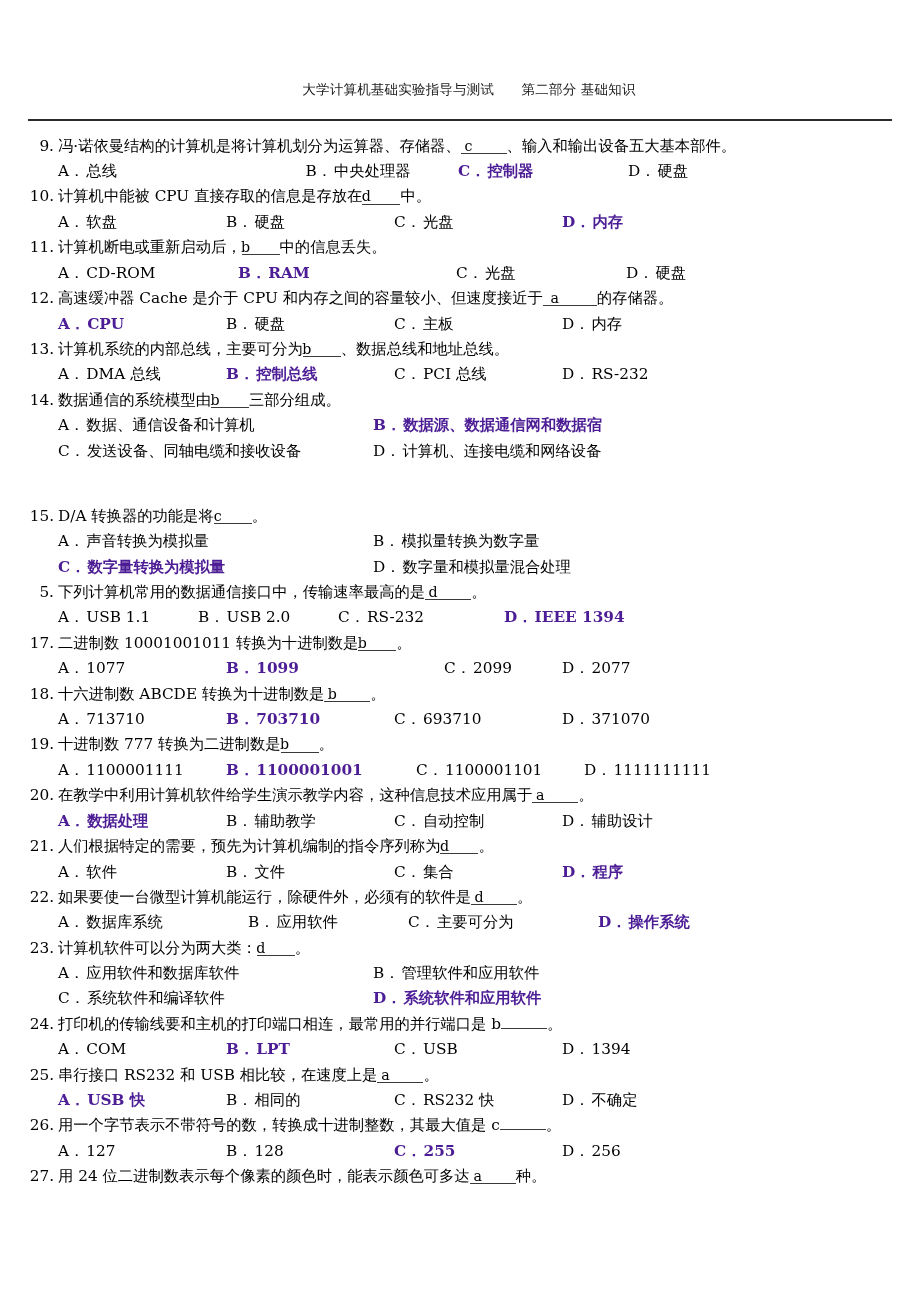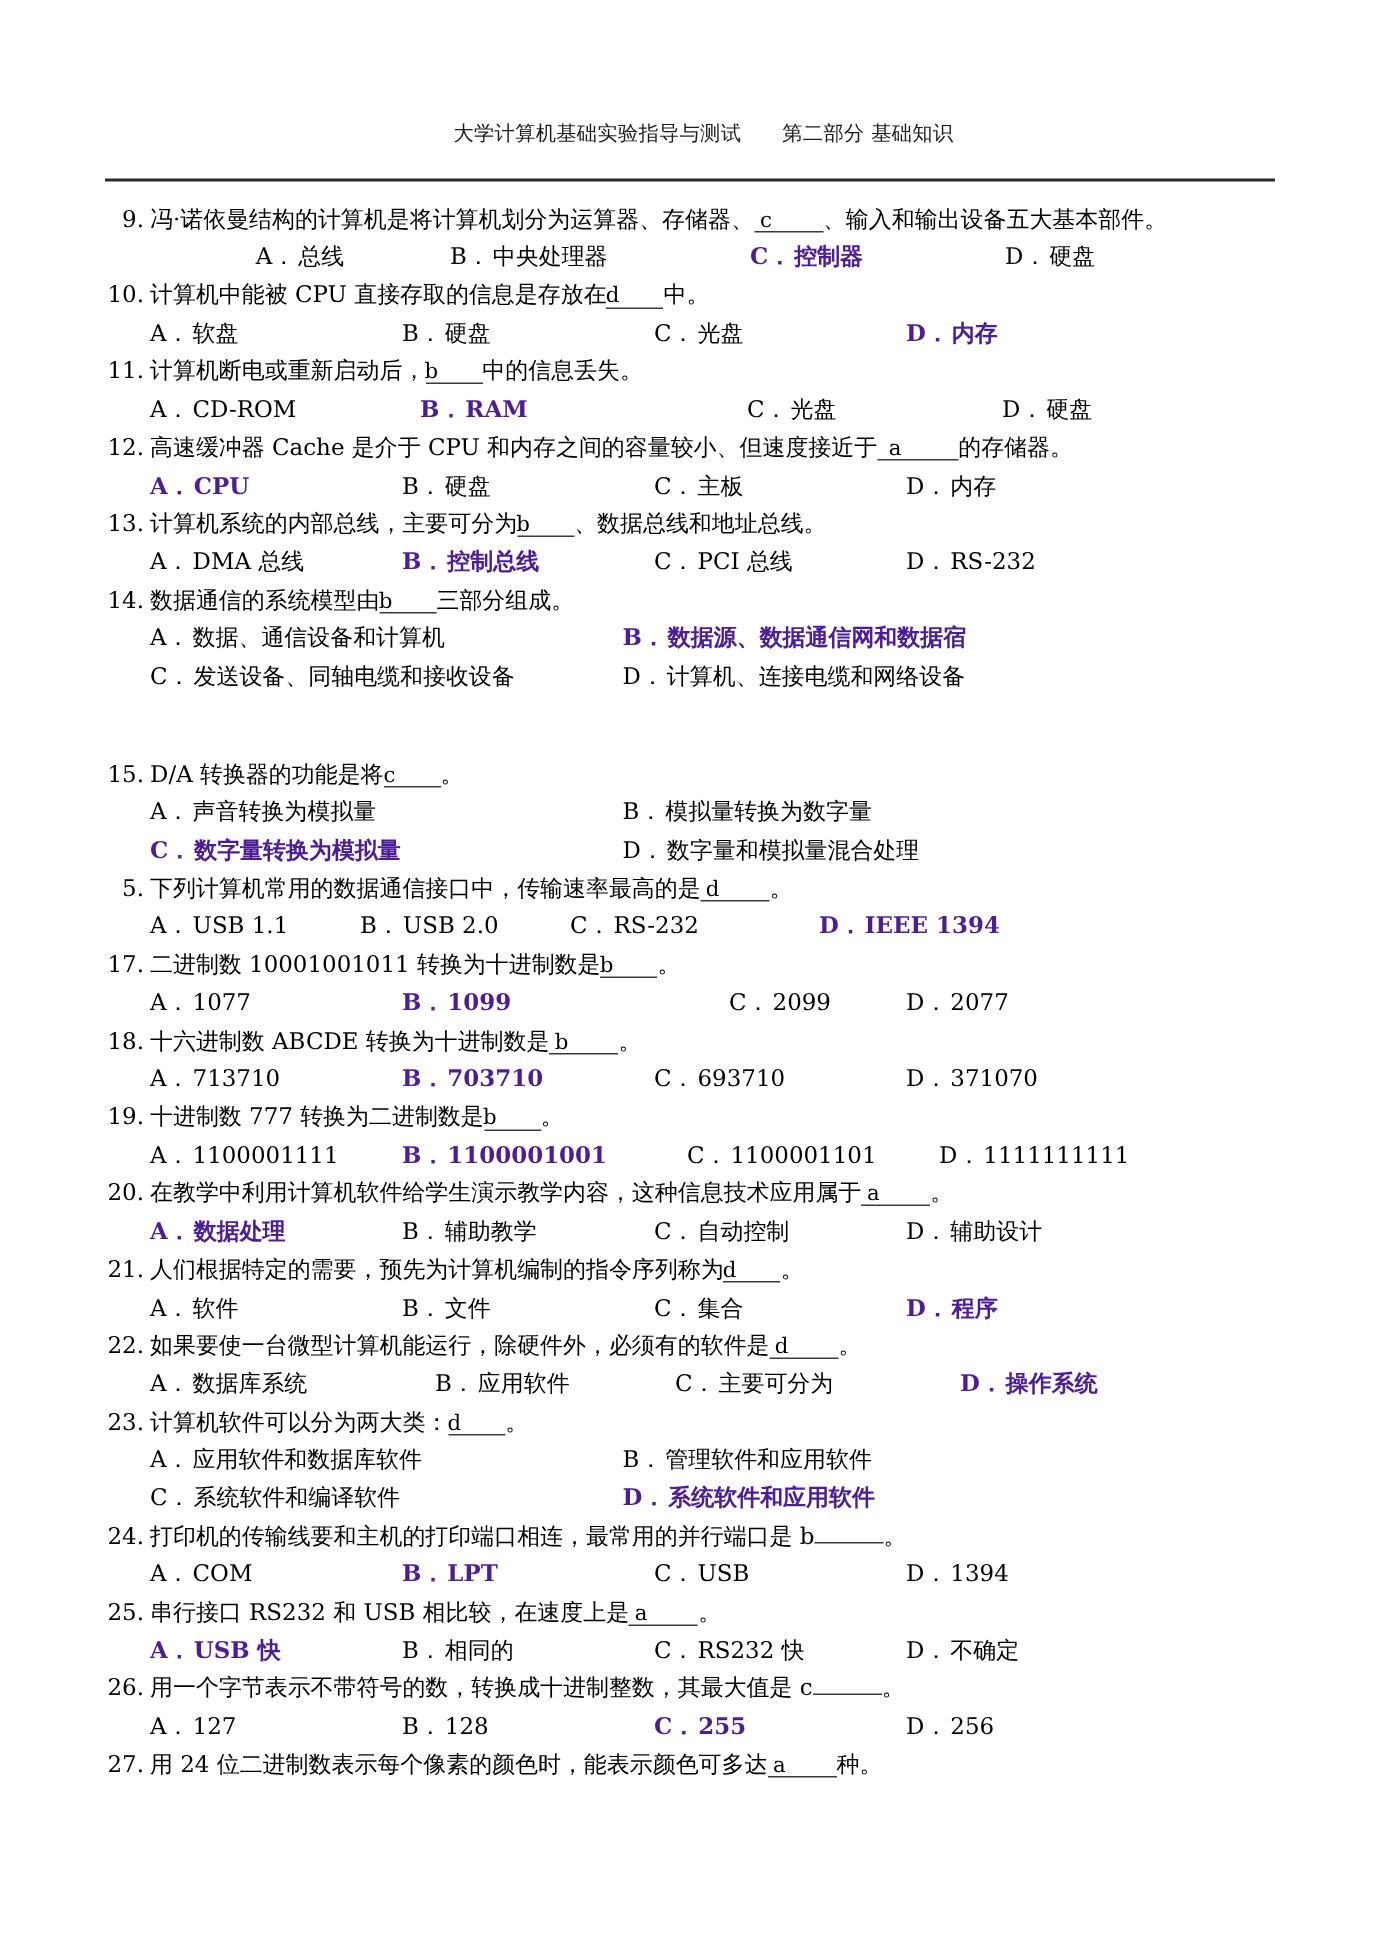--- a/index.html
+++ b/index.html
@@ -12,21 +12,21 @@
     height: 1302px;
     font-family: "DejaVu Serif", "Liberation Serif", serif;
     color: #000000;
     overflow: hidden;
   }
   .page {
     position: relative;
     width: 920px;
     height: 1302px;
     box-sizing: border-box;
-    padding: 0 70px;
+    padding: 0 28px;
   }
   
   .header {
     padding-top: 64px;
     text-align: center;
     font-size: 13.5px;
     line-height: 1.25;
     letter-spacing: .2px;
     color: #1a1a1a;
     white-space: pre;
@@ -100,22 +100,22 @@
 
   <div class="header">
     <span>大学计算机基础实验指导与测试　　第二部分 基础知识</span>
   </div>
   <div class="header-rule"></div>
 
   <div class="content" id="content">
       <div class="q">
         <div class="stem"><span class="qnum">9.</span><span>冯·诺依曼结构的计算机是将计算机划分为运算器、存储器、</span><span class="blank w2">c</span><span>、输入和输出设备五大基本部件。</span></div>
         <div class="opts cols4">
-          <span class="opt" style="width: 200px; text-align: center;"><span class="lab">A．</span><span>总线</span></span>
-          <span class="opt" style="width: 200px;"><span class="lab">B．</span><span>中央处理器</span></span>
+          <span class="opt" style="width: 200px;"><span class="lab">A．</span><span>总线</span></span>
+          <span class="opt" style="width: 200px; text-align: center;"><span class="lab">B．</span><span>中央处理器</span></span>
           <span class="opt ans" style="width: 170px;"><span class="lab">C．</span><span>控制器</span></span>
           <span class="opt"><span class="lab">D．</span><span>硬盘</span></span>
         </div>
       </div>
       <div class="q">
         <div class="stem"><span class="qnum">10.</span><span>计算机中能被 CPU 直接存取的信息是存放在</span><span class="blank w1">d</span><span>中。</span></div>
         <div class="opts cols4">
           <span class="opt" style="width: 168px;"><span class="lab">A．</span><span>软盘</span></span>
           <span class="opt" style="width: 168px;"><span class="lab">B．</span><span>硬盘</span></span>
           <span class="opt" style="width: 168px;"><span class="lab">C．</span><span>光盘</span></span>

